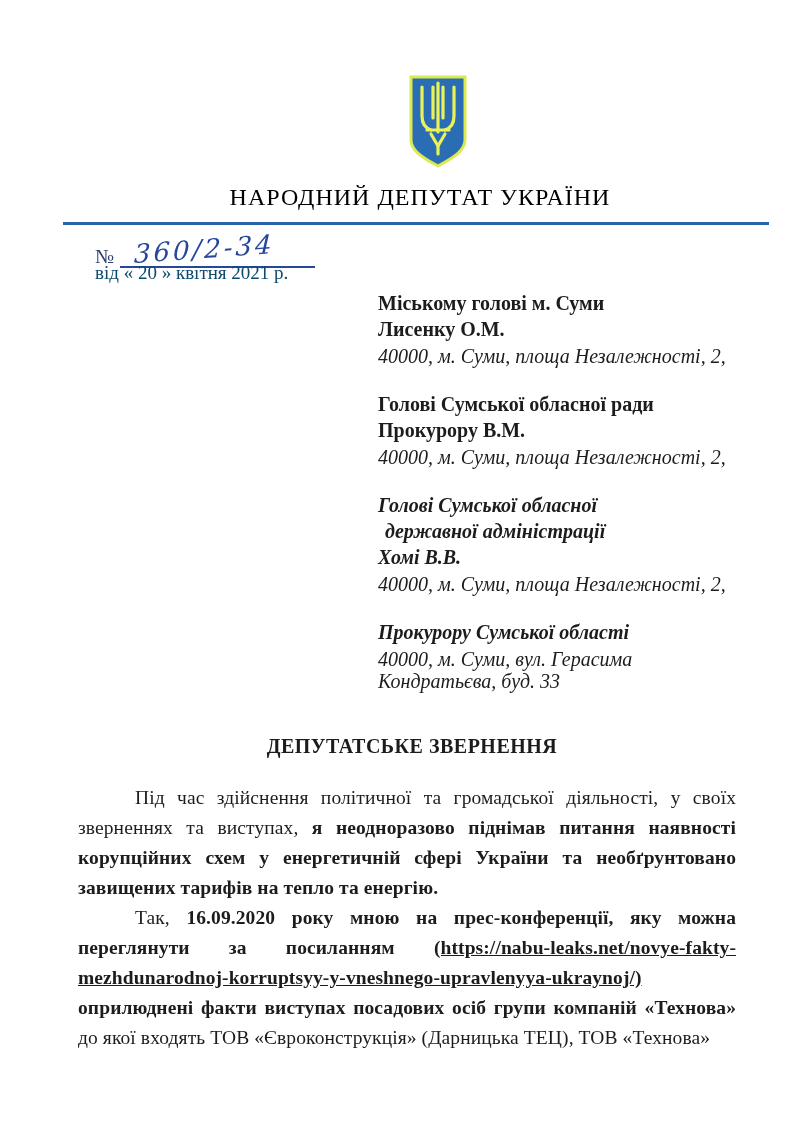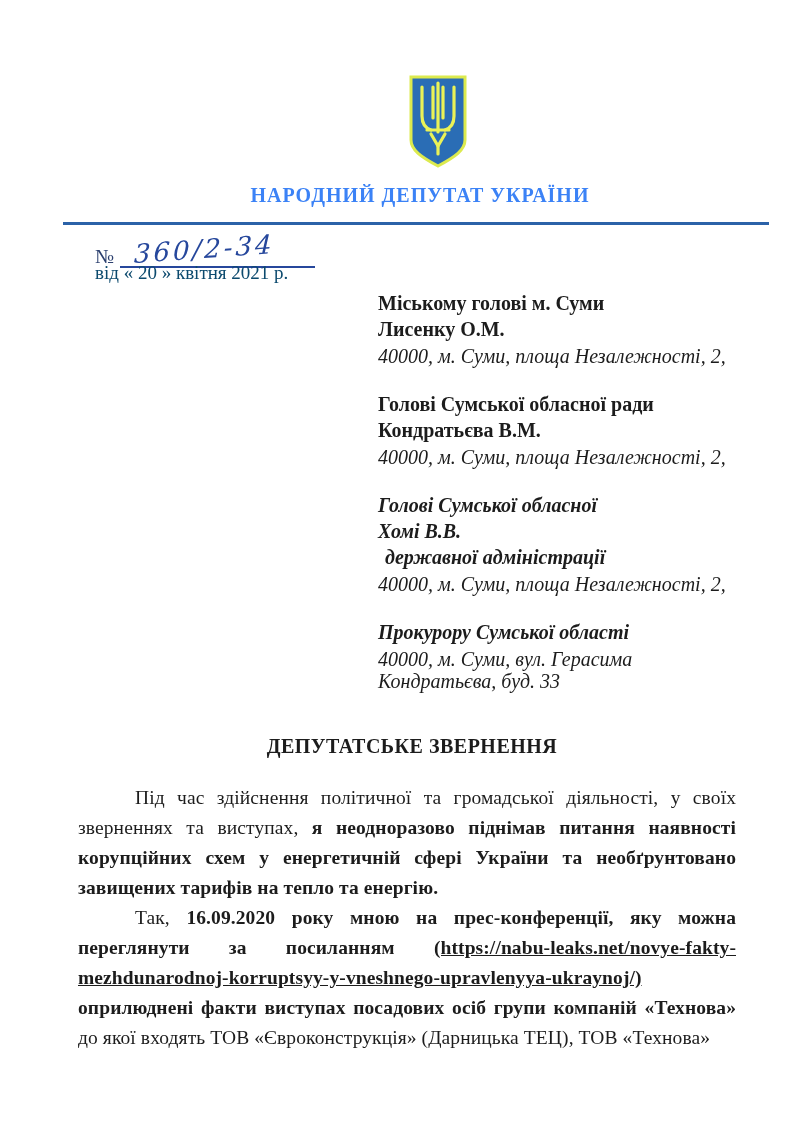--- a/index.html
+++ b/index.html
@@ -20,24 +20,24 @@
     left: 407px;
     top: 74px;
   }
 
   .letter-title {
     position: absolute;
     top: 184px;
     left: 40px;
     width: 760px;
     text-align: center;
-    font-size: 20px;
-    font-weight: bold;
+    font-size: 24px;
+    font-weight: normal;
     letter-spacing: 1px;
-    color: #3b82f6;
+    color: #000000;
     white-space: nowrap;
   }
 
   .rule {
     position: absolute;
     top: 222px;
     left: 63px;
     width: 706px;
     height: 3px;
     background: #2b62a8;
@@ -155,28 +155,28 @@
   <div class="addressees">
 
     <div class="addr-block">
       <div class="addr-name">Міському голові м. Суми</div>
       <div class="addr-name">Лисенку О.М.</div>
       <div class="addr-address">40000, м. Суми, площа Незалежності, 2,</div>
     </div>
 
     <div class="addr-block">
       <div class="addr-name">Голові Сумської обласної ради</div>
-      <div class="addr-name">Кондратьєва В.М.</div>
+      <div class="addr-name">Прокурору В.М.</div>
       <div class="addr-address">40000, м. Суми, площа Незалежності, 2,</div>
     </div>
 
     <div class="addr-block">
       <div class="addr-name italic">Голові Сумської обласної</div>
+      <div class="addr-name italic indent">державної адміністрації</div>
       <div class="addr-name italic">Хомі В.В.</div>
-      <div class="addr-name italic indent">державної адміністрації</div>
       <div class="addr-address">40000, м. Суми, площа Незалежності, 2,</div>
     </div>
 
     <div class="addr-block">
       <div class="addr-name italic">Прокурору Сумської області</div>
       <div class="addr-address">40000, м. Суми, вул. Герасима Кондратьєва, буд. 33</div>
     </div>
 
   </div>
 

